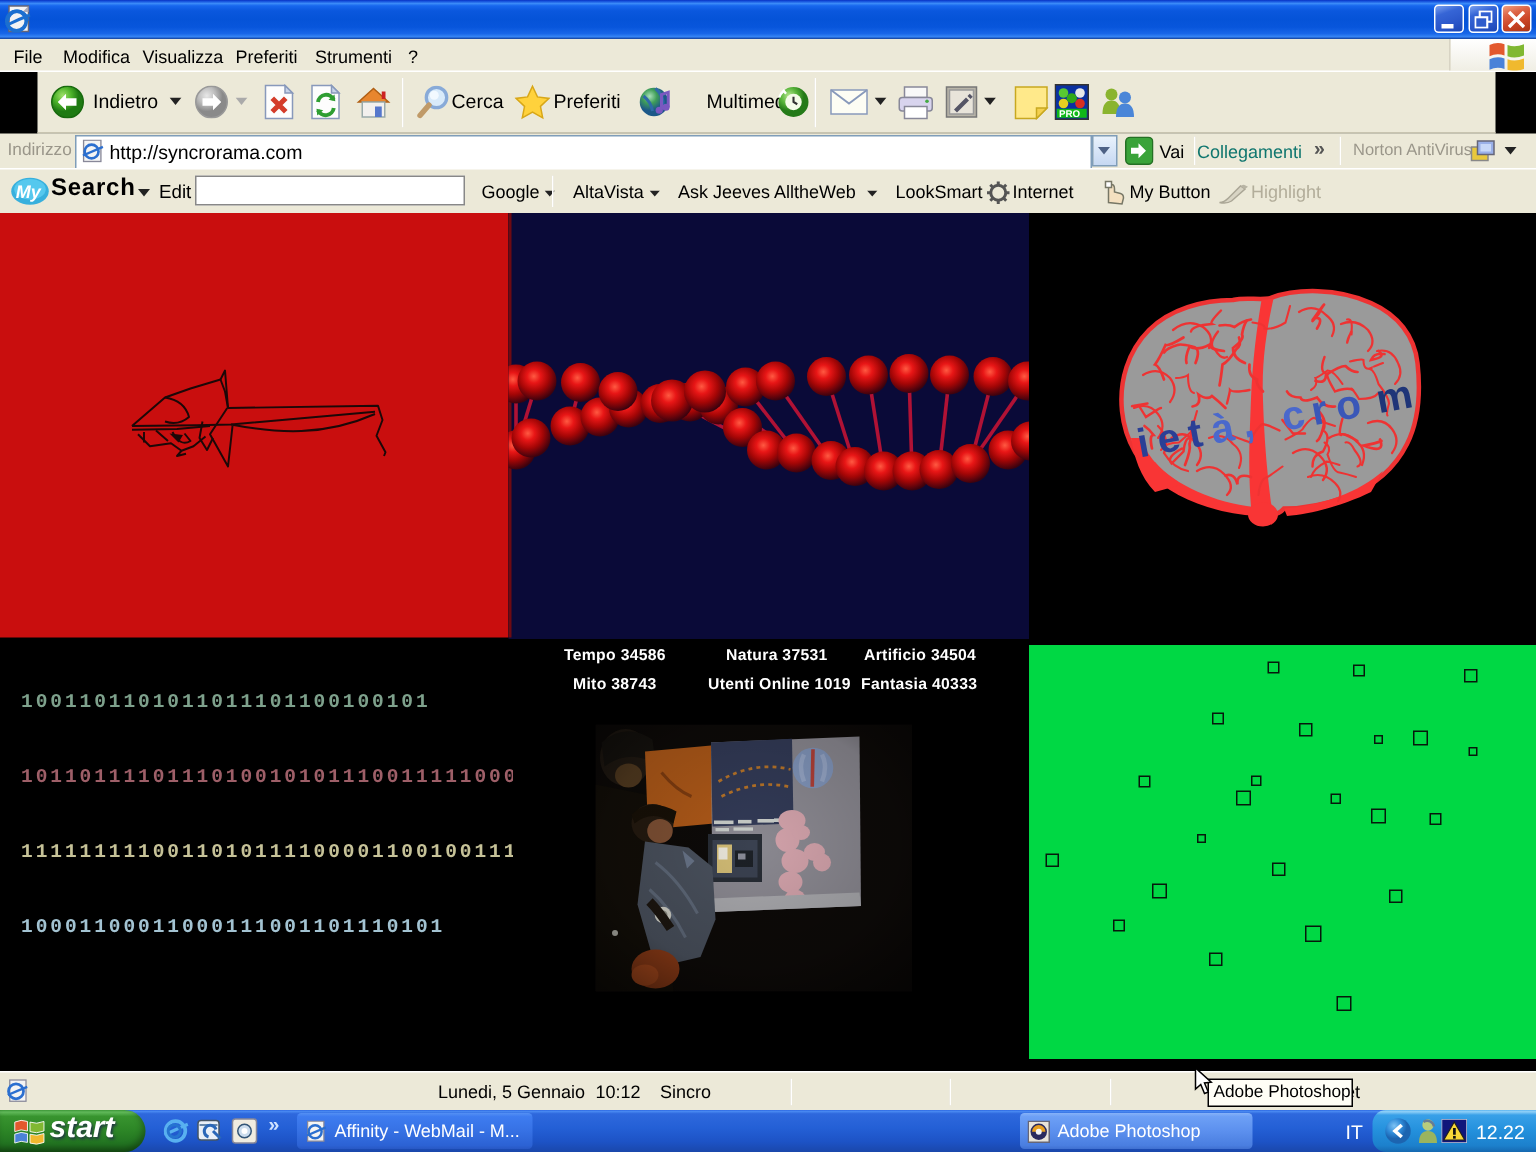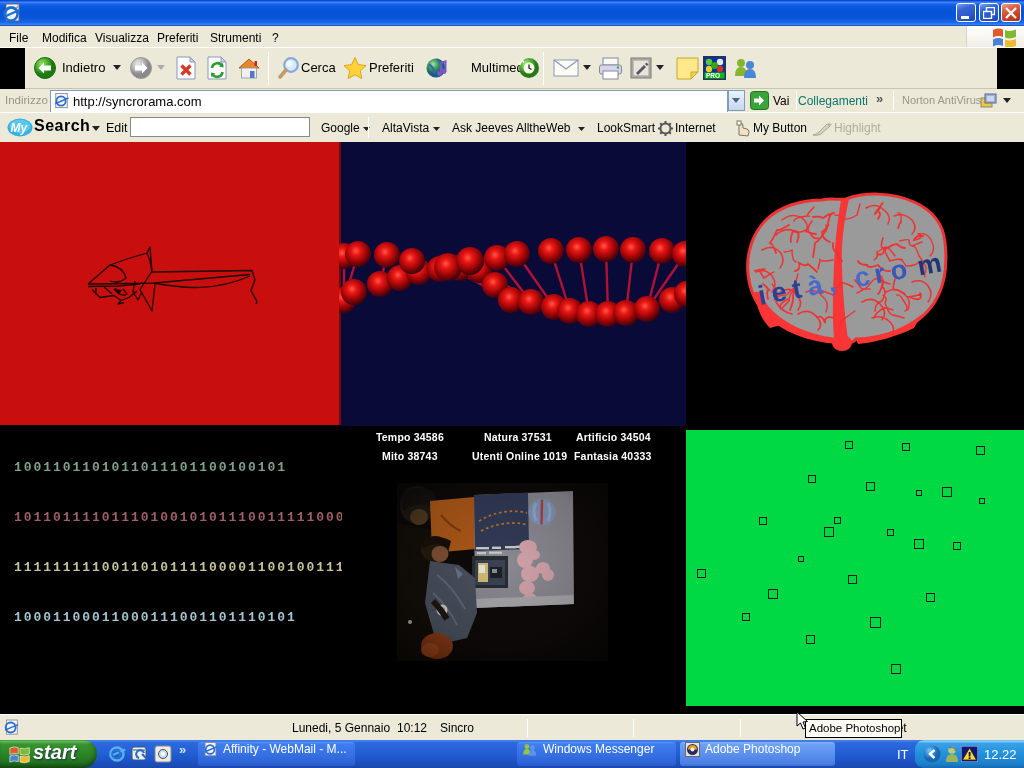--- a/index.html
+++ b/index.html
@@ -26,21 +26,21 @@
 #q-green{position:absolute;left:686px;top:430px;width:338px;height:276px;background:#00D844;}
 .gsq{position:absolute;border:1px solid #07180c;}
 .binline{position:absolute;left:14px;font-family:"Liberation Mono",monospace;
 font-weight:bold;font-size:13px;letter-spacing:1.95px;white-space:nowrap;max-width:328px;overflow:hidden;}
 .stat{position:absolute;color:#fff;font-size:10.5px;font-weight:bold;letter-spacing:0.2px;white-space:nowrap;}
 #statusbar{position:absolute;left:0;top:714px;width:1024px;height:26px;background:#ECE9D8;
 border-top:1px solid #fff;font-size:12px;color:#000;}
 #taskbar{position:absolute;left:0;top:740px;width:1016px;height:28px;
 background:linear-gradient(180deg,#2a65e0 0%,#4a8af2 3%,#2e68dd 9%,#2460d6 42%,#1d53c6 75%,#1a47ab 100%);}
 .taskbtn{position:absolute;top:2px;height:24px;border-radius:3px;color:#fff;font-size:12px;
-display:flex;align-items:flex-start;padding-left:5px;white-space:nowrap;overflow:hidden;}
+display:flex;align-items:center;padding-left:5px;white-space:nowrap;overflow:hidden;}
 #tooltip{position:absolute;left:805px;top:719px;width:97px;height:19px;background:#fffef6;
 border:1px solid #000;font-size:11.5px;color:#000;padding-left:3px;line-height:17px;z-index:50;white-space:nowrap;}
 </style>
 </head>
 <body>
 <div id="titlebar">
  <svg class="abs" style="left:3px;top:3px" width="18" height="20" viewBox="0 0 18 20">
   <rect x="3" y="1" width="13" height="17" fill="#f4f4f4" stroke="#667" stroke-width="1"></rect>
   <path d="M16 1 l0 4 -4 0 z" fill="#aab"></path>
   <circle cx="8" cy="11" r="6.5" fill="none" stroke="#1b6fd0" stroke-width="2.4"></circle>
@@ -575,27 +575,20 @@
   <circle cx="9" cy="9" r="4.5" fill="#cde" stroke="#357"></circle>
   <circle cx="9" cy="9" r="2" fill="#fff"></circle>
  </svg>
  <span class="abs" style="left:179px;top:2px;color:#cfe2ff;font-size:13px;font-weight:bold">»</span>
  <div class="taskbtn" style="left:198px;width:157px;background:linear-gradient(180deg,#5490f4 0%,#3e7cf0 10%,#3671e4 50%,#2c62d4 90%,#2858c4 100%)">
   <svg width="15" height="15" viewBox="0 0 18 18" style="margin-right:5px">
    <rect x="2.5" y="0.5" width="13" height="16" fill="#f4f4f4" stroke="#889"></rect>
    <circle cx="8.5" cy="9" r="5.2" fill="none" stroke="#2b6fd0" stroke-width="2"></circle>
    <path d="M2 12 q8 -3.5 15 -6.5" stroke="#2b6fd0" stroke-width="1.8" fill="none"></path>
   </svg>Affinity - WebMail - M...</div>
- <div class="taskbtn" style="left:517px;width:159px;background:linear-gradient(180deg,#5490f4 0%,#3e7cf0 10%,#3671e4 50%,#2c62d4 90%,#2858c4 100%)">
-  <svg width="16" height="15" viewBox="0 0 26 24" style="margin-right:5px">
-   <circle cx="8" cy="7" r="4" fill="#9ac43e"></circle>
-   <path d="M2 20 q0 -9 6 -9 q6 0 6 9 Z" fill="#9ac43e"></path>
-   <circle cx="17" cy="9" r="4" fill="#5a96e8"></circle>
-   <path d="M11 22 q0 -9 6 -9 q6 0 6 9 Z" fill="#5a96e8"></path>
-  </svg>Windows Messenger</div>
  <div class="taskbtn" style="left:680px;width:155px;background:linear-gradient(180deg,#86b2f8 0%,#6da0f6 10%,#5c90ee 50%,#4a7ee0 90%,#4070d0 100%)">
   <svg width="15" height="15" style="margin-right:5px">
    <rect x="0.5" y="0.5" width="14" height="14" fill="#e8e4da" stroke="#667"></rect>
    <circle cx="7.5" cy="7.5" r="5.5" fill="#2a2a5e"></circle>
    <path d="M3 7.5 a4.5 4.5 0 0 1 9 0 Z" fill="#e8a020"></path>
    <circle cx="7.5" cy="7.5" r="2" fill="#f4f4f4"></circle>
   </svg>Adobe Photoshop</div>
  <span class="abs" style="left:897px;top:7px;color:#fff;font-size:13px">IT</span>
  <div class="abs" style="left:915px;top:0;width:109px;height:28px;
   background:linear-gradient(180deg,#5cb4f0 0%,#90d0f8 4%,#38a0e8 12%,#2390dc 50%,#1c80cc 85%,#1668b0 100%);

